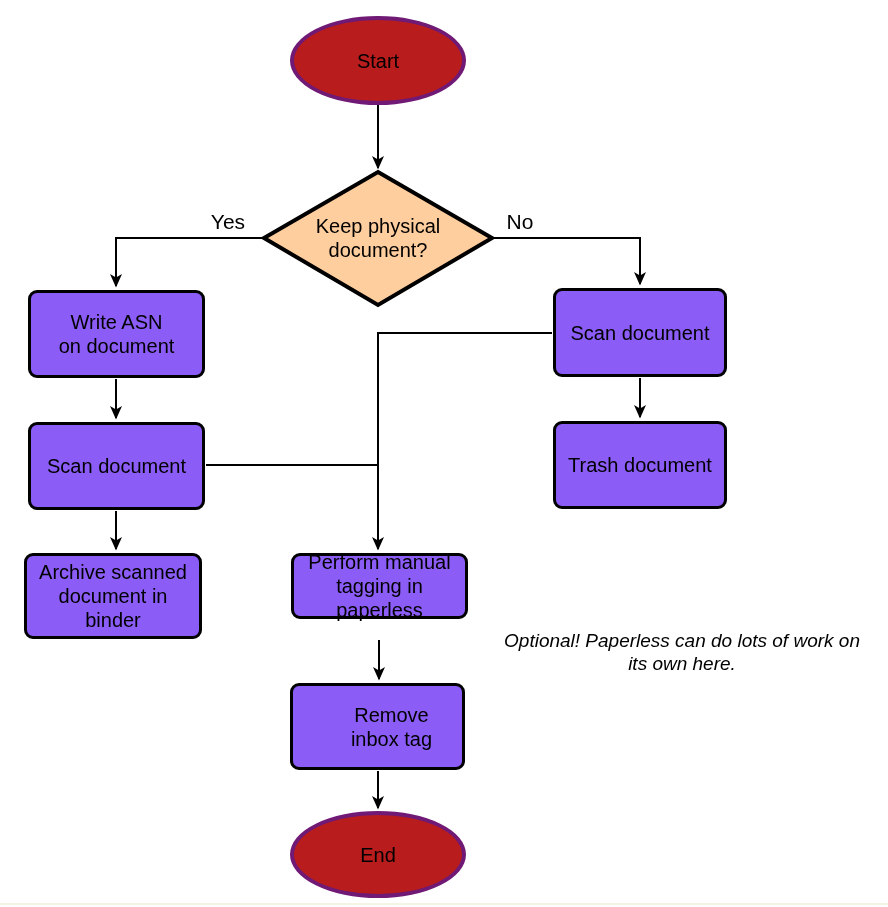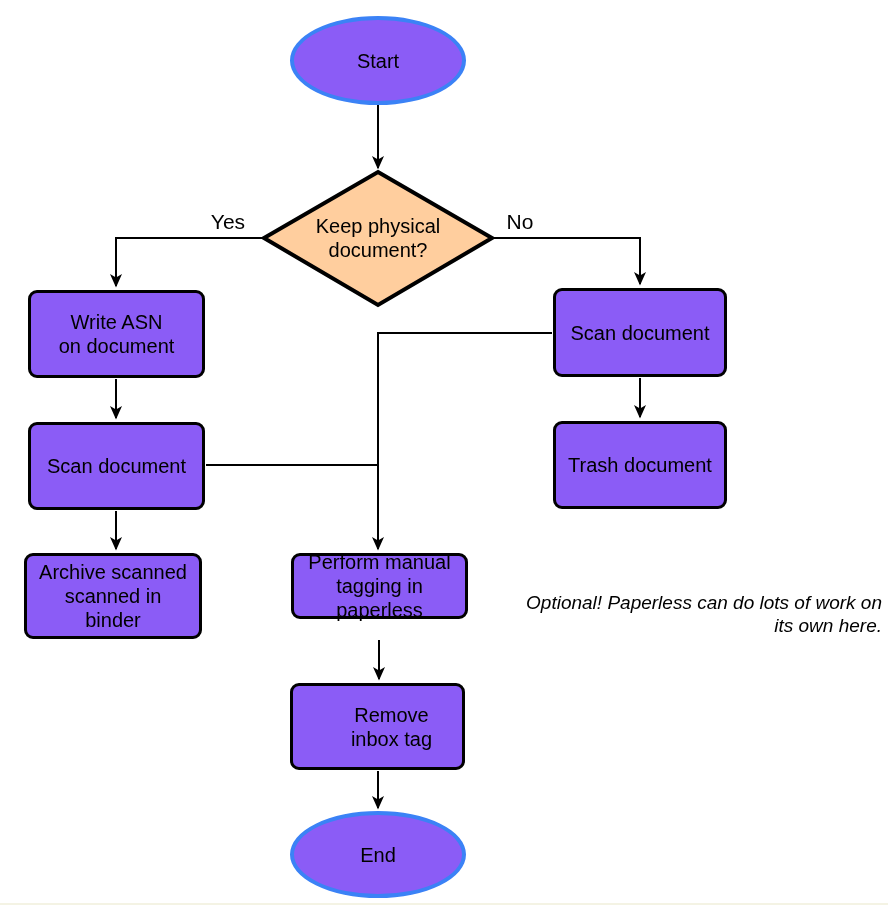--- a/index.html
+++ b/index.html
@@ -26,22 +26,22 @@
     box-sizing: border-box;
     display: flex;
     align-items: center;
     justify-content: center;
     text-align: center;
     color: #000000;
     font-size: 20px;
     line-height: 24px;
   }
   .terminal {
-    background: #8b5cf6;
-    border: 4px solid #3b82f6;
+    background: #b91c1c;
+    border: 4px solid #701a75;
     border-radius: 50%;
   }
   .process {
     background: #8b5cf6;
     border: 3px solid #000000;
     border-radius: 9px;
   }
   .decision-label {
     position: absolute;
     text-align: center;
@@ -55,21 +55,22 @@
     color: #000000;
     font-size: 21px;
     line-height: 22px;
   }
   .note {
     position: absolute;
     color: #000000;
     font-size: 19px;
     line-height: 23px;
     font-style: italic;
-    text-align: right;
+    text-align: center;
+    margin-top: 38px;
   }
   .bottom-rule {
     position: absolute;
     left: 0;
     top: 903px;
     width: 888px;
     height: 2px;
     background: #f4f3e4;
   }
 </style>
@@ -127,21 +128,21 @@
     </div>
   </div>
 
   <div class="node process" style="left:28px; top:422px; width:177px; height:88px;">
     <div>Scan document</div>
   </div>
 
   <div class="node process" style="left:24px; top:553px; width:178px; height:86px;">
     <div>
       <div>Archive scanned</div>
-      <div>scanned in</div>
+      <div>document in</div>
       <div>binder</div>
     </div>
   </div>
 
   <div class="node process" style="left:553px; top:288px; width:174px; height:89px;">
     <div>Scan document</div>
   </div>
 
   <div class="node process" style="left:553px; top:421px; width:174px; height:88px;">
     <div>Trash document</div>

